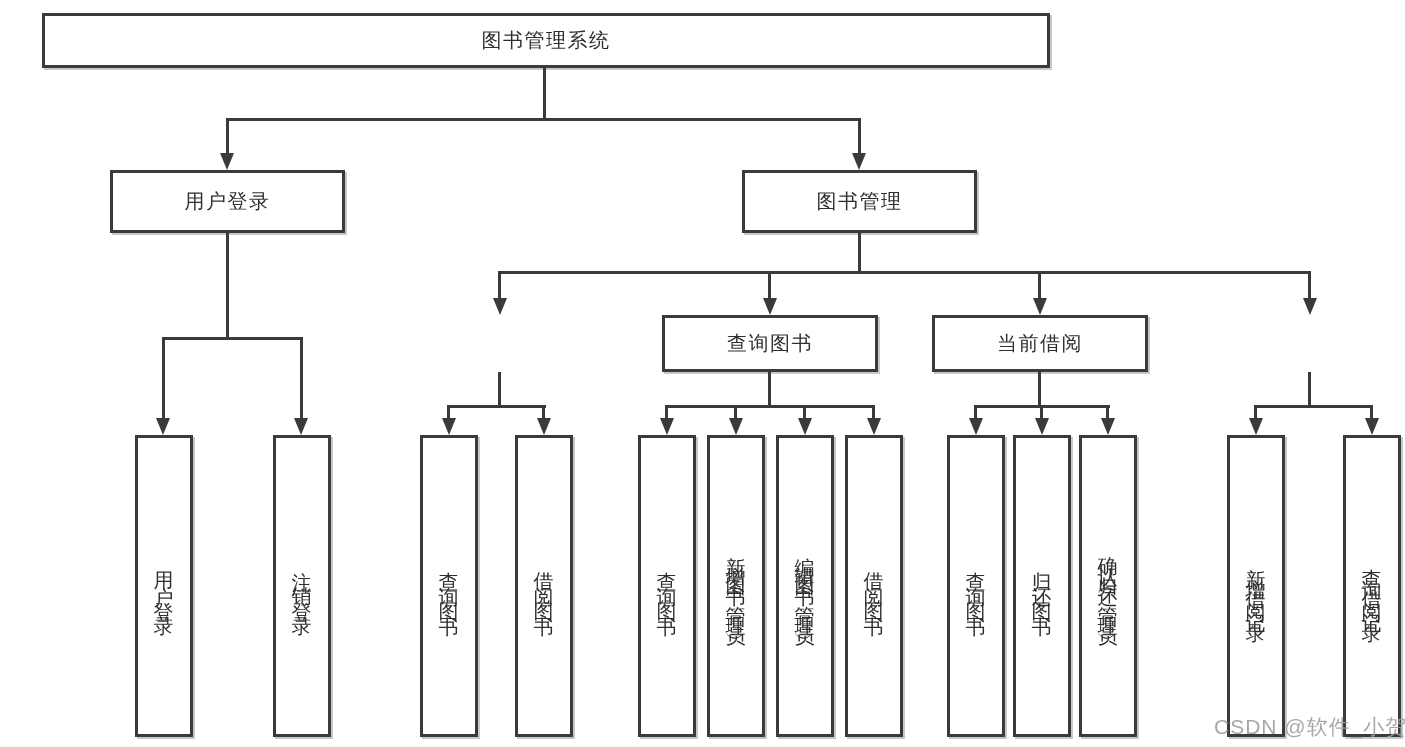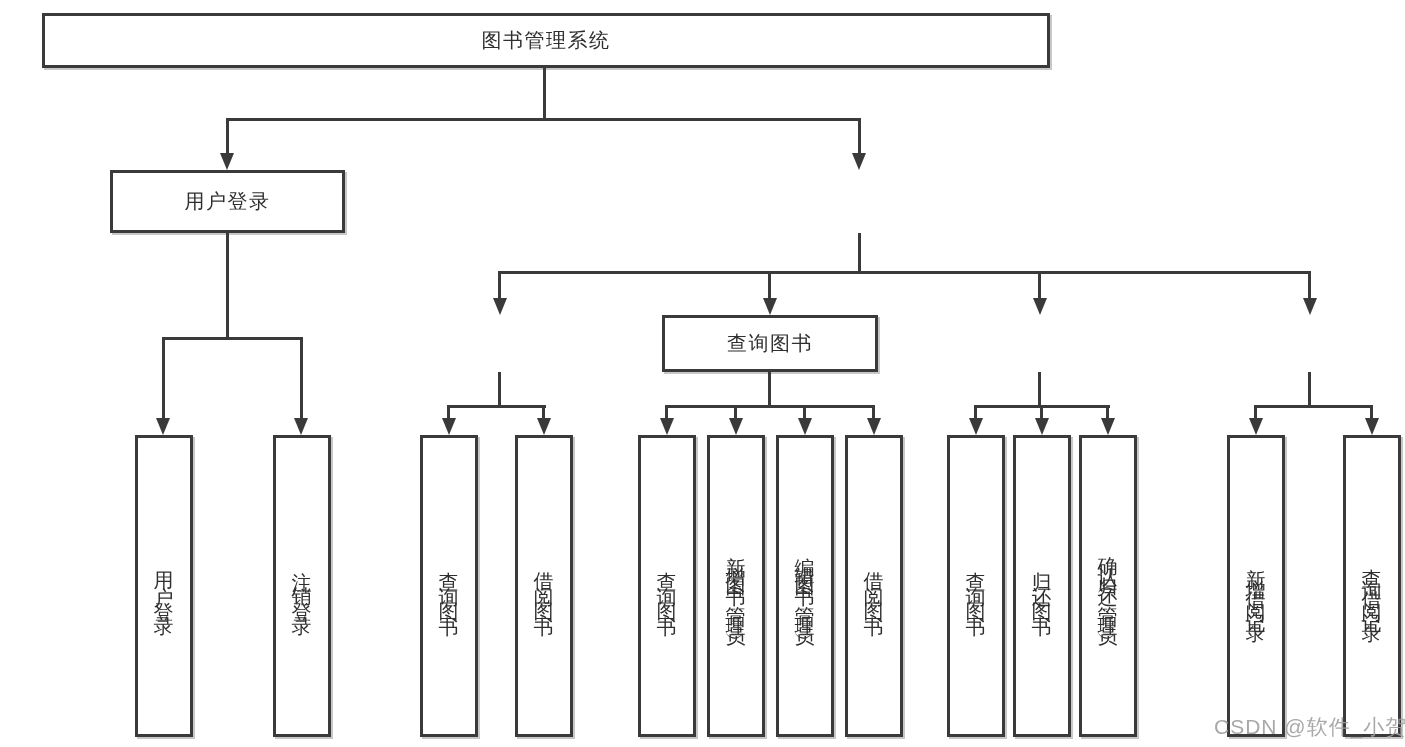--- a/index.html
+++ b/index.html
@@ -61,20 +61,23 @@
     <div class="hl" style="left:196px;top:118px;width:635px;"></div>
     <div class="vl" style="left:196px;top:118px;height:37px;"></div>
     <div class="arr" style="left:190px;top:153px;"></div>
     <div class="vl" style="left:828px;top:118px;height:37px;"></div>
     <div class="arr" style="left:822px;top:153px;"></div>
   </div>
 
   <div class="box" style="left:80px;top:170px;width:235px;height:63px;">
     <span>用户登录</span>
   </div>
+  <div class="box" style="left:712px;top:170px;width:235px;height:63px;">
+    <span>图书管理</span>
+  </div>
 
   <div>
     <div class="vl" style="left:196px;top:233px;height:104px;"></div>
     <div class="hl" style="left:132px;top:337px;width:141px;"></div>
     <div class="vl" style="left:132px;top:337px;height:84px;"></div>
     <div class="arr" style="left:126px;top:418px;"></div>
     <div class="vl" style="left:270px;top:337px;height:84px;"></div>
     <div class="arr" style="left:264px;top:418px;"></div>
   </div>
 
@@ -86,20 +89,23 @@
     <div class="vl" style="left:738px;top:271px;height:30px;"></div>
     <div class="arr" style="left:733px;top:298px;"></div>
     <div class="vl" style="left:1008px;top:271px;height:30px;"></div>
     <div class="arr" style="left:1003px;top:298px;"></div>
     <div class="vl" style="left:1278px;top:271px;height:30px;"></div>
     <div class="arr" style="left:1273px;top:298px;"></div>
   </div>
 
   <div class="box" style="left:632px;top:315px;width:216px;height:57px;">
     <span>查询图书</span>
+  </div>
+  <div class="box" style="left:902px;top:315px;width:216px;height:57px;">
+    <span>当前借阅</span>
   </div>
 
   <div>
     <div class="vl" style="left:468px;top:372px;height:33px;"></div>
     <div class="hl" style="left:417px;top:405px;width:99px;"></div>
     <div class="vl" style="left:417px;top:405px;height:15px;"></div>
     <div class="arr" style="left:412px;top:418px;"></div>
     <div class="vl" style="left:512px;top:405px;height:15px;"></div>
     <div class="arr" style="left:507px;top:418px;"></div>
   </div>

